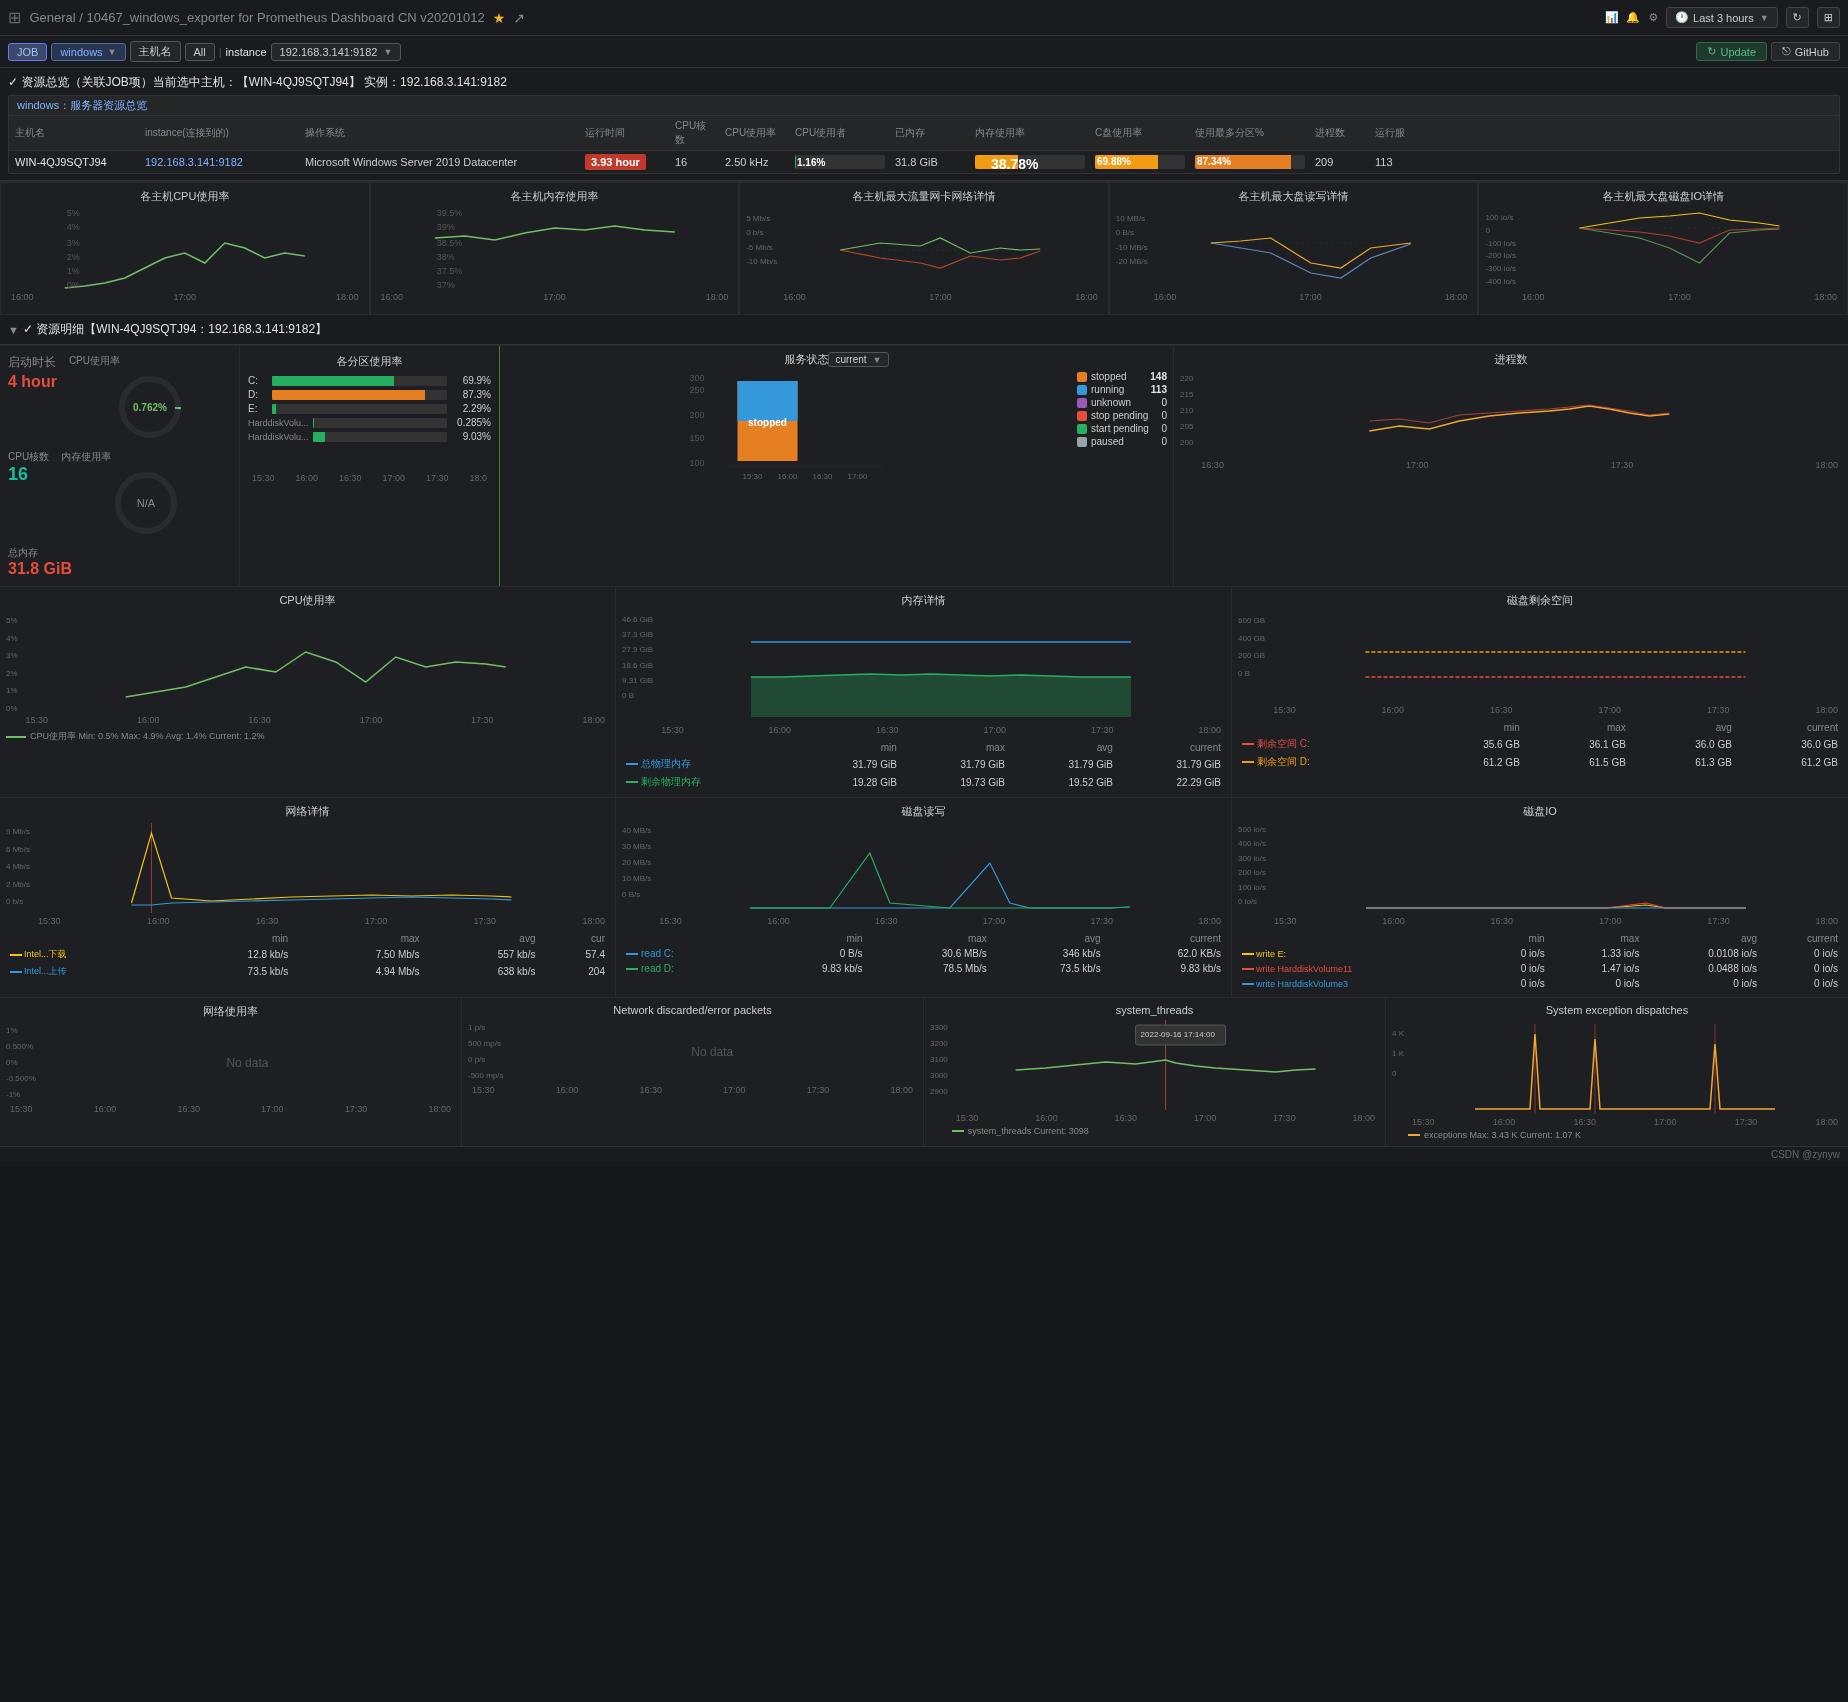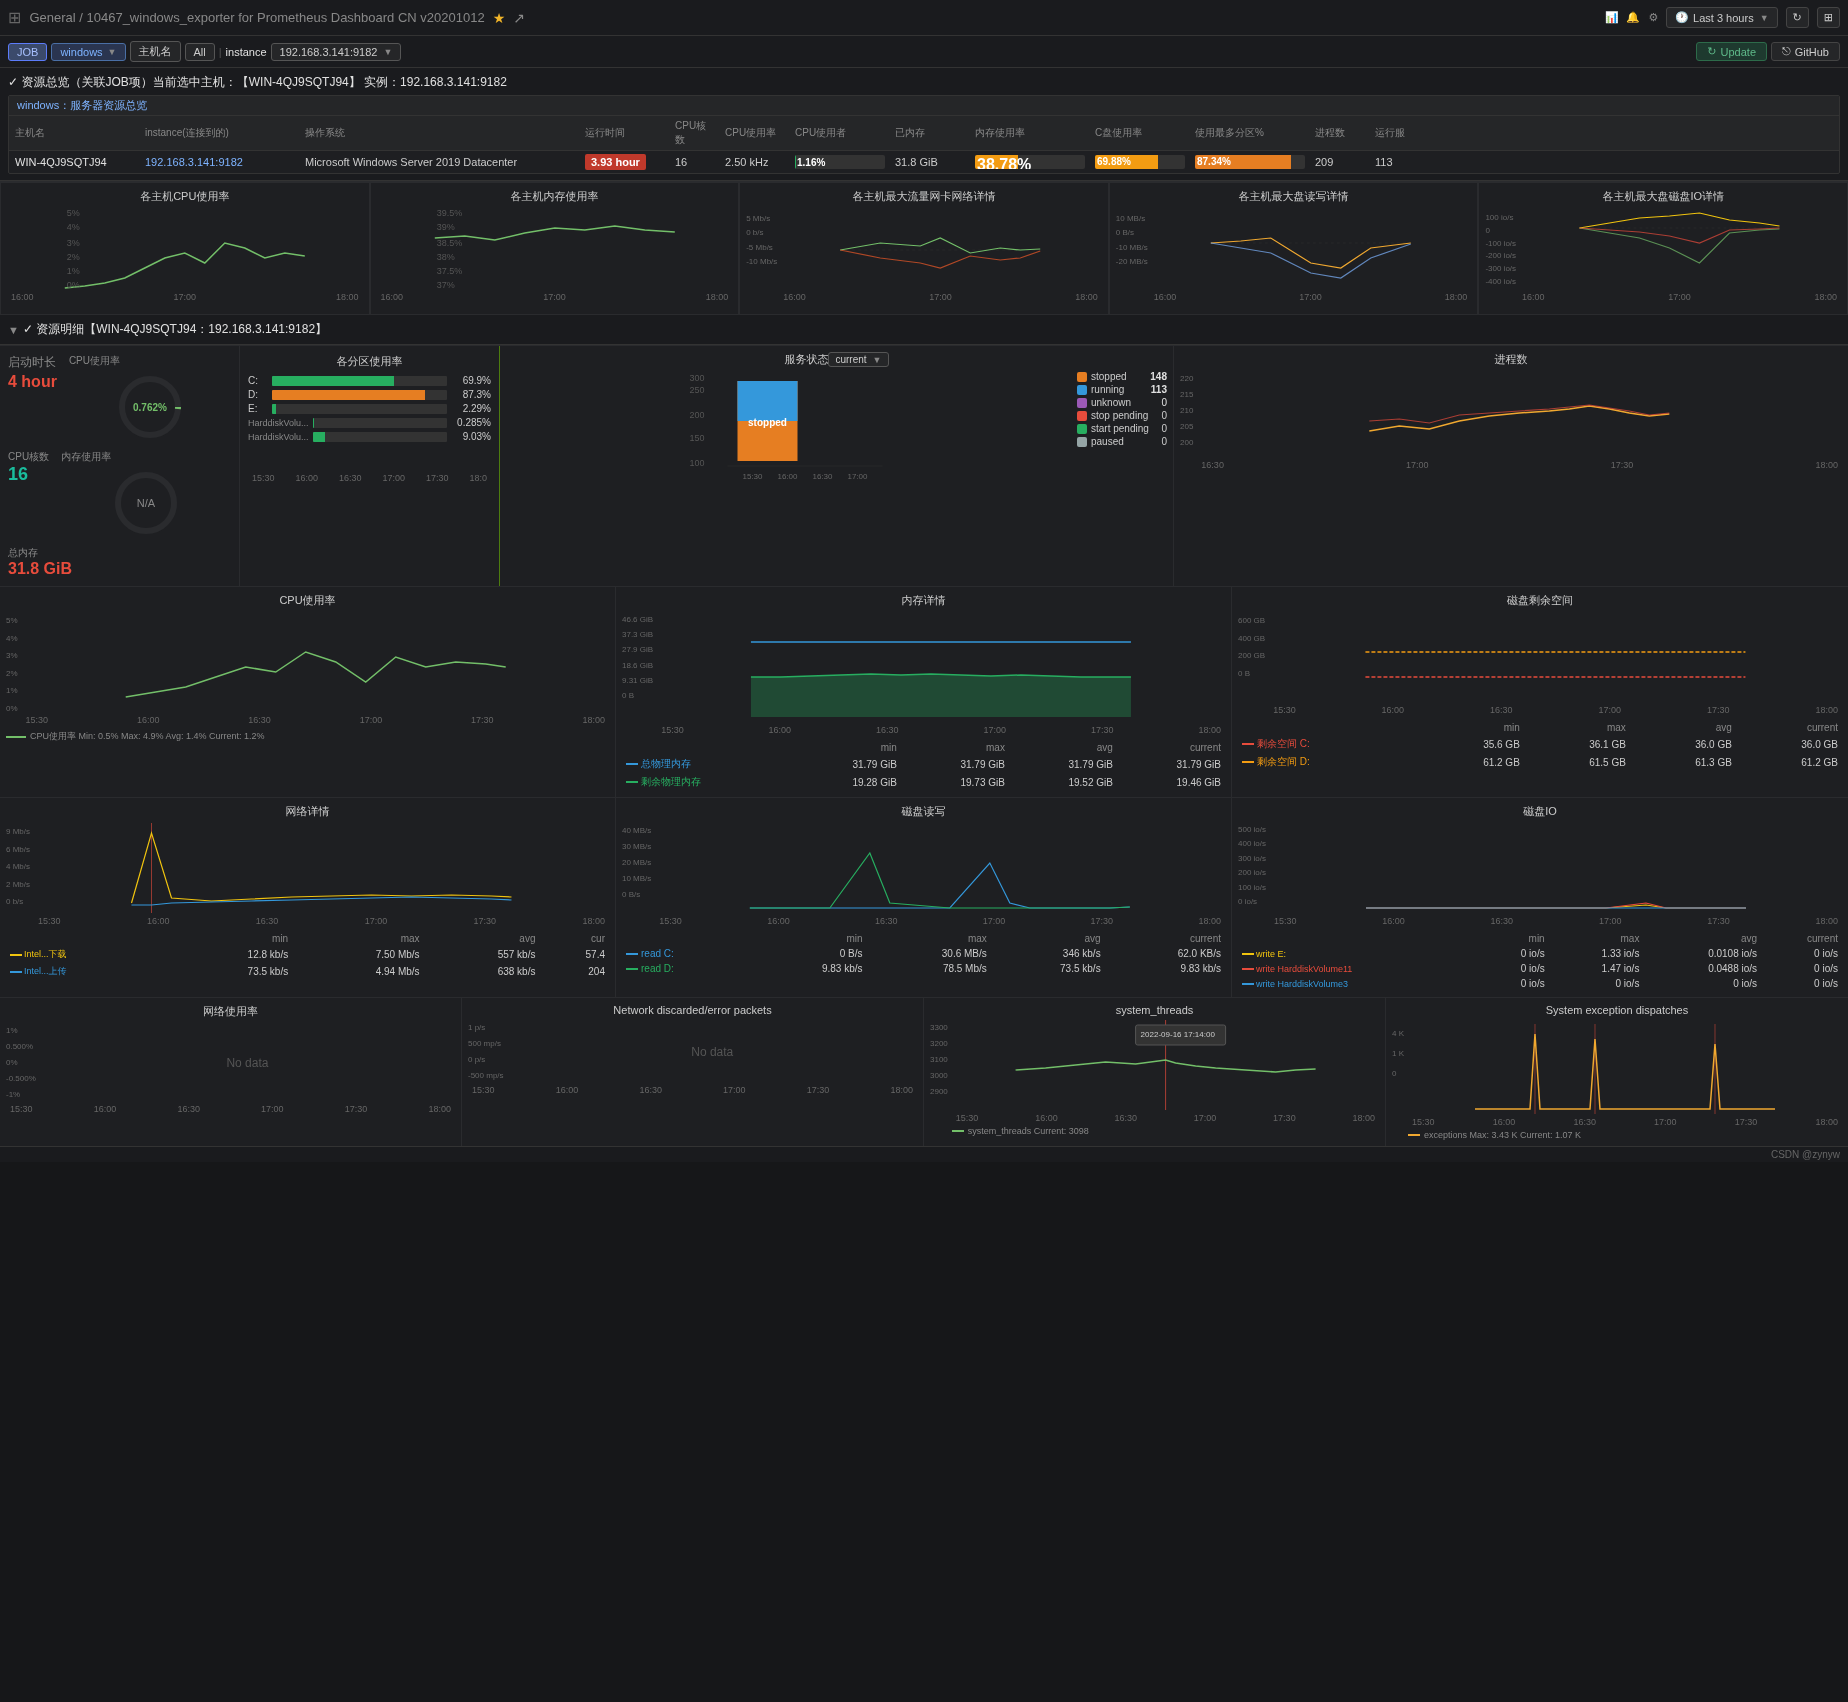--- a/index.html
+++ b/index.html
@@ -201,21 +201,21 @@
           <div class="progress-bar progress-green" style="width:1.16%;">
             <span style="position:absolute;left:2px;">1.16%</span>
           </div>
         </div>
       </div>
       <div class="rt-cell memory">31.8 GiB</div>
       <div class="rt-cell mem-use">
         <div class="progress-bar-wrap" style="width:110px;">
           <div class="progress-bar progress-yellow" style="width:38.78%;height:100%;display:flex;align-items:center;">
           </div>
-          <span style="position:absolute;left:2px;top:1px;font-size:16px;color:#fff;font-weight:600;">38.78%</span>
+          <span style="position:absolute;left:16px;top:1px;font-size:14px;color:#fff;font-weight:600;">38.78%</span>
         </div>
       </div>
       <div class="rt-cell cdisk">
         <div class="progress-bar-wrap" style="width:90px;position:relative;">
           <div class="progress-bar progress-yellow" style="width:69.88%;height:100%;"></div>
           <span style="position:absolute;left:2px;top:1px;font-size:10px;color:#fff;font-weight:600;">69.88%</span>
         </div>
       </div>
       <div class="rt-cell multidisk">
         <div class="progress-bar-wrap" style="width:110px;position:relative;">
@@ -614,21 +614,21 @@
             <td>31.79 GiB</td>
             <td>31.79 GiB</td>
           </tr>
           <tr>
             <td class="label" style="color:#27ae60;">
               <span style="display:inline-block;width:12px;height:2px;background:#27ae60;vertical-align:middle;margin-right:3px;"></span>剩余物理内存
             </td>
             <td>19.28 GiB</td>
             <td>19.73 GiB</td>
             <td>19.52 GiB</td>
-            <td>19.46 GiB</td>
+            <td>22.29 GiB</td>
           </tr>
         </tbody>
       </table>
     </div>
   </div>
 
   <div style="background:#1e1f22;padding:6px;">
     <div style="color:#ccc;font-size:11px;margin-bottom:4px;text-align:center;">磁盘剩余空间</div>
     <div style="display:flex;gap:4px;">
       <div style="font-size:8px;color:#666;line-height:2.2;white-space:nowrap;">

